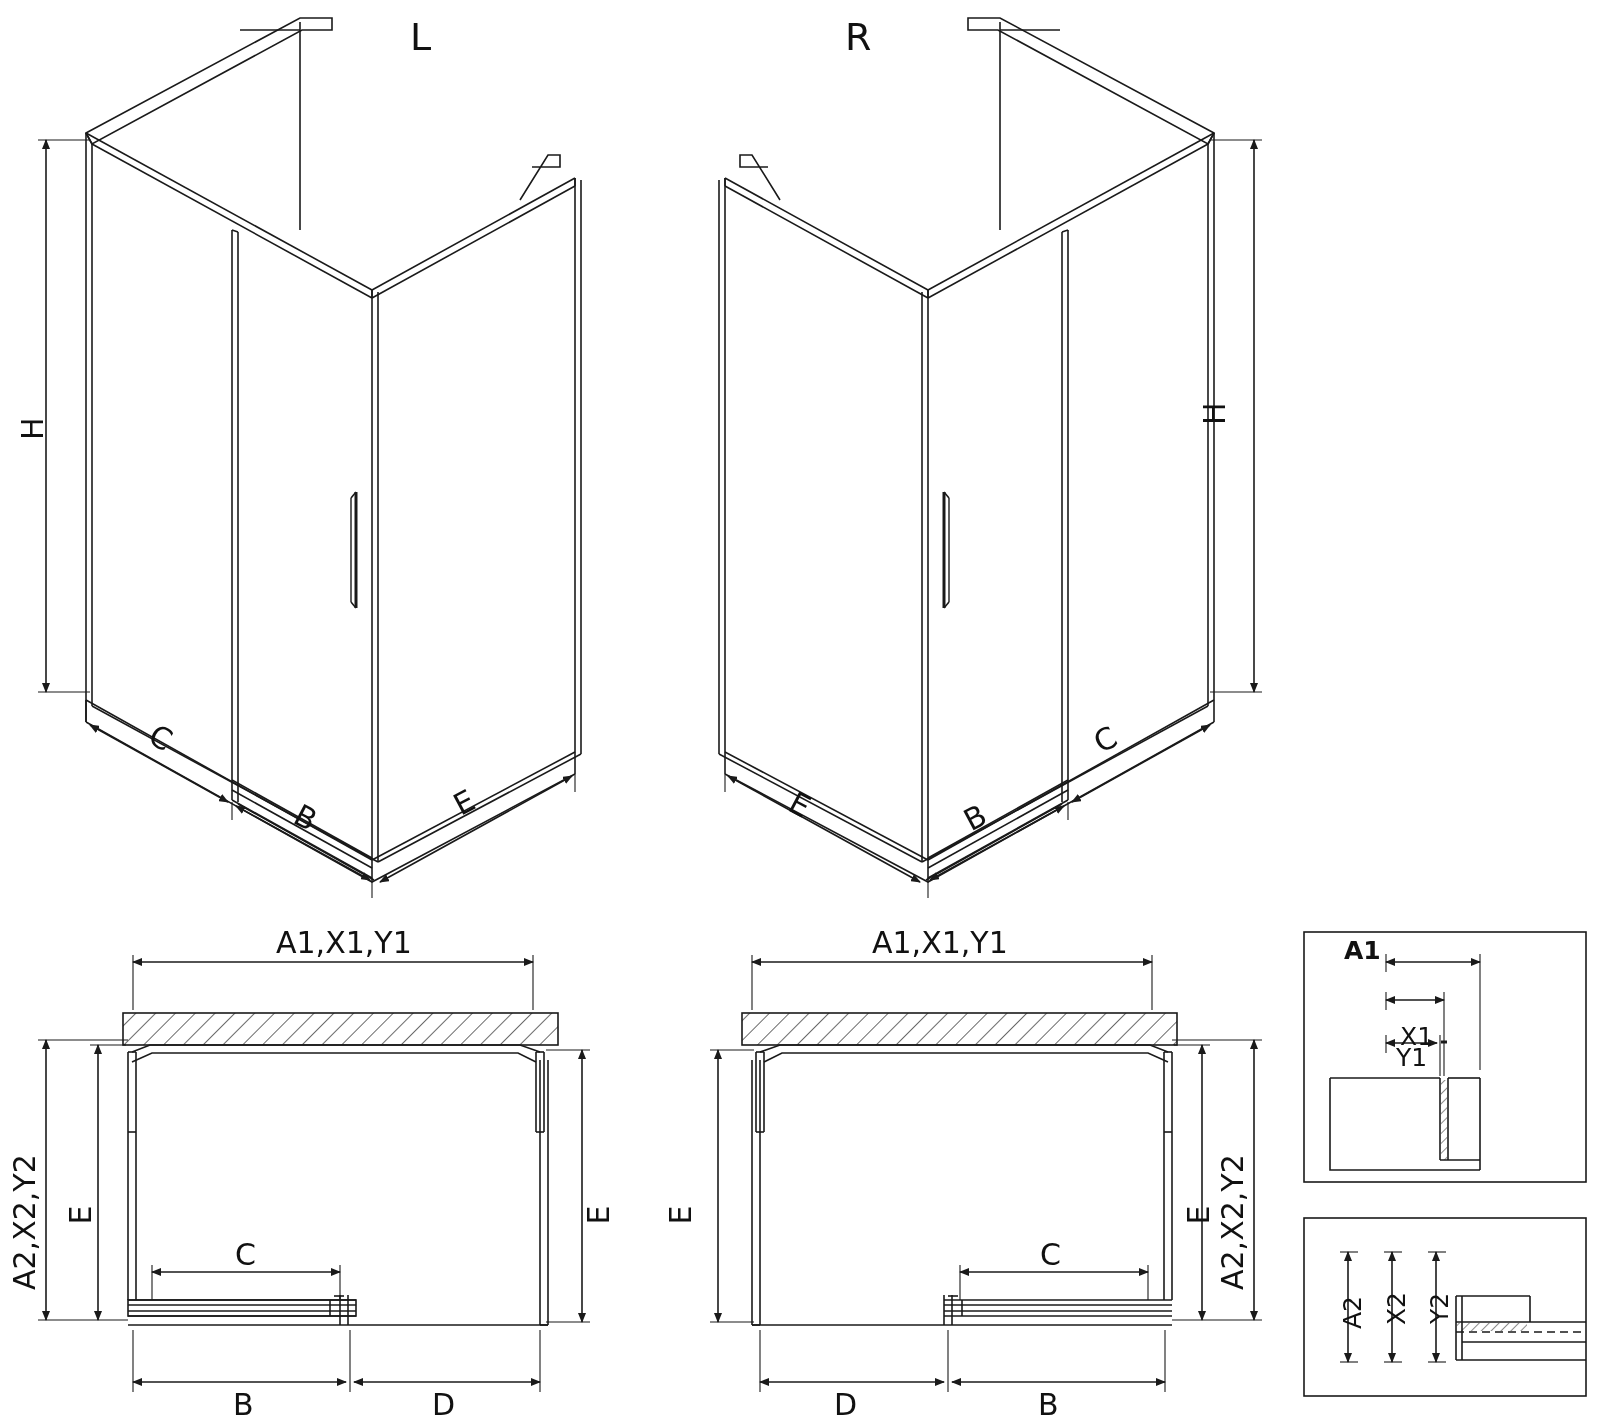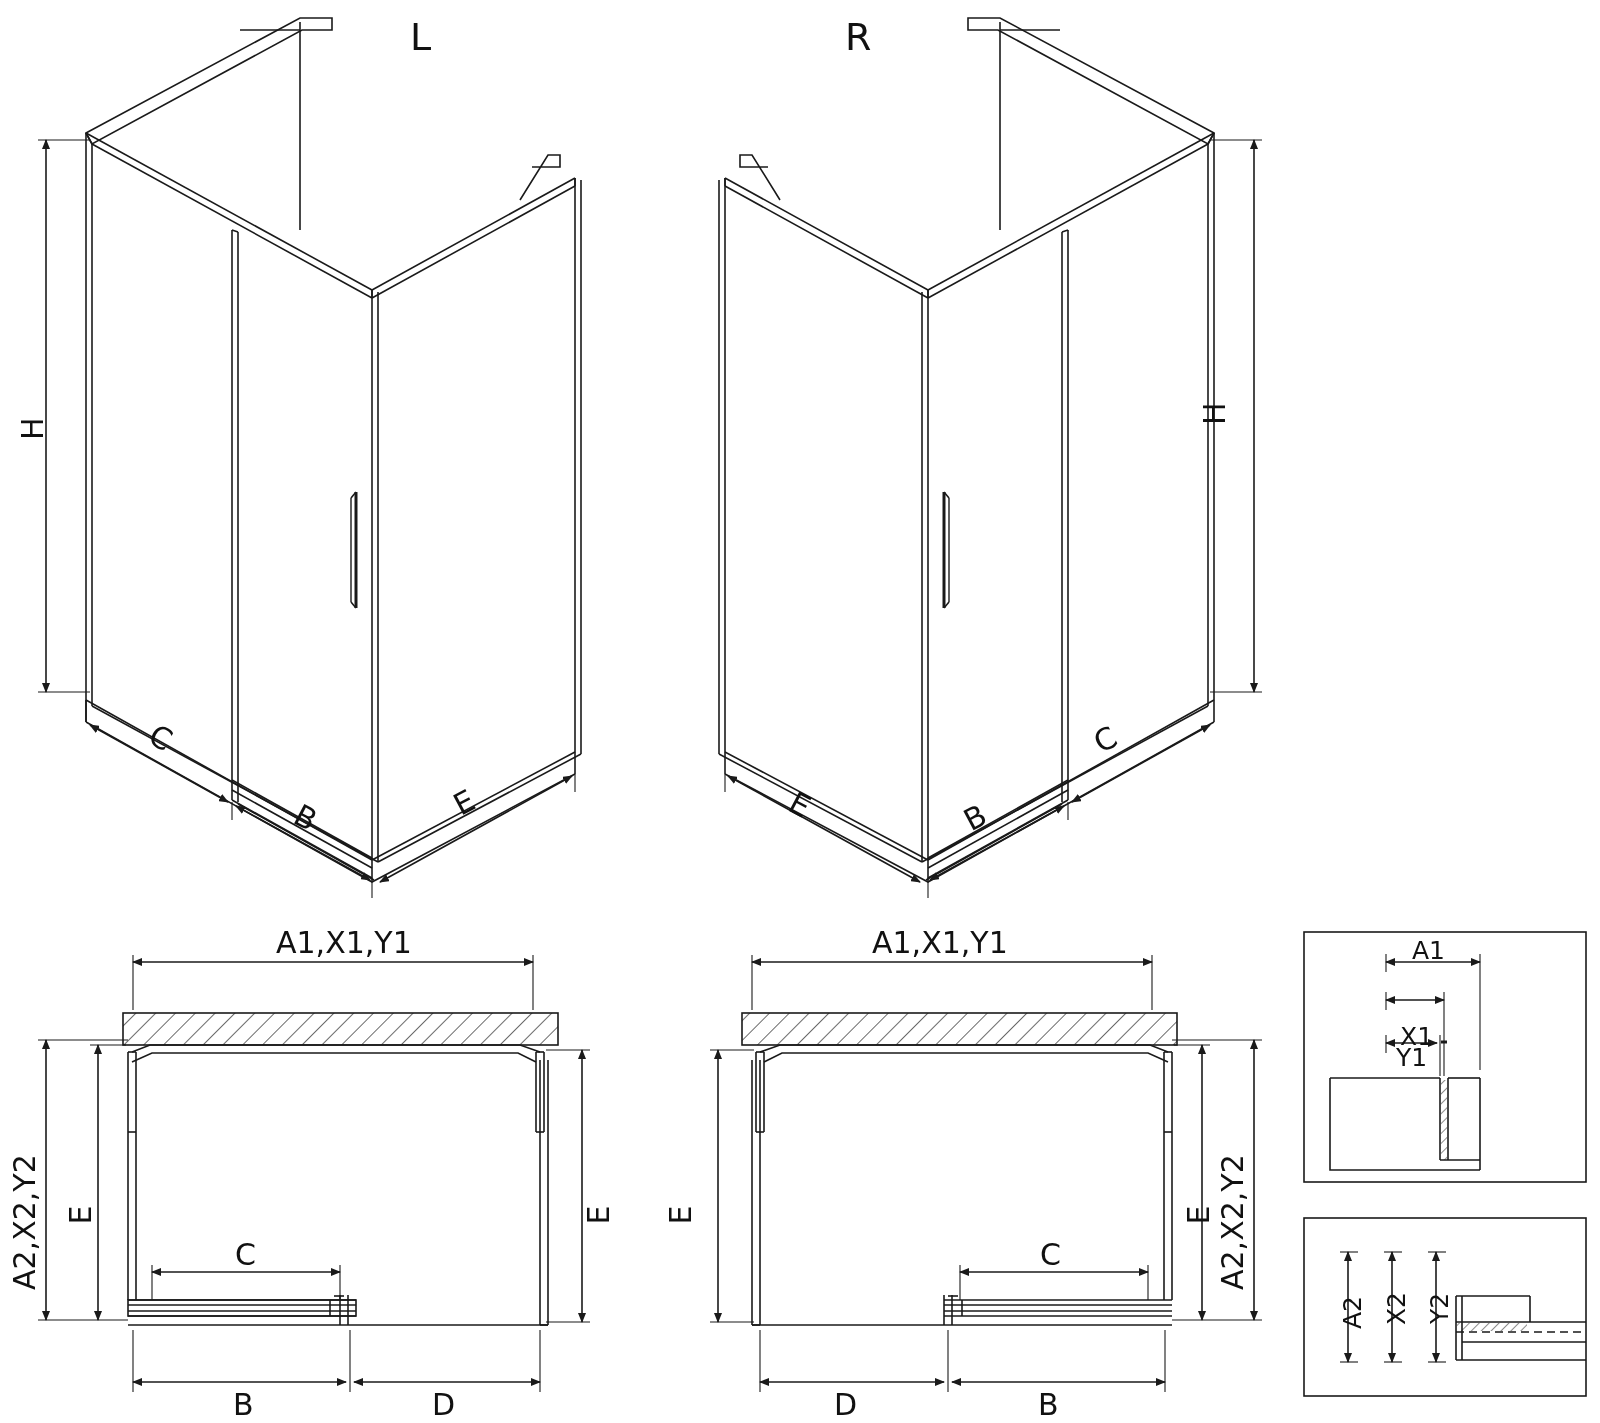--- a/index.html
+++ b/index.html
@@ -336,21 +336,21 @@
   <div class="lbl" style="left:432px; top:1390px;">D</div>
 
   <div class="lbl" style="left:872px; top:928px;">A1,X1,Y1</div>
   <div class="lbl rot90" style="left:1218px; top:1290px;">A2,X2,Y2</div>
   <div class="lbl" style="left:672px; top:1200px; transform:rotate(-90deg);">E</div>
   <div class="lbl" style="left:1190px; top:1200px; transform:rotate(-90deg);">E</div>
   <div class="lbl" style="left:1040px; top:1240px;">C</div>
   <div class="lbl" style="left:1038px; top:1390px;">B</div>
   <div class="lbl" style="left:834px; top:1390px;">D</div>
 
-  <div class="lbl sm" style="left:1412px; top:938px;">A1</div>
+  <div class="lbl sm" style="left:1344px; top:938px;font-weight:bold;">A1</div>
   <div class="lbl sm" style="left:1400px; top:1024px;">X1</div>
   <div class="lbl sm" style="left:1396px; top:1045px;">Y1</div>
 
   <div class="lbl sm" style="left:1336px; top:1300px; transform:rotate(-90deg);">A2</div>
   <div class="lbl sm" style="left:1380px; top:1296px; transform:rotate(-90deg);">X2</div>
   <div class="lbl sm" style="left:1424px; top:1296px; transform:rotate(-90deg);">Y2</div>
 
 </div>
 
 </body></html>

